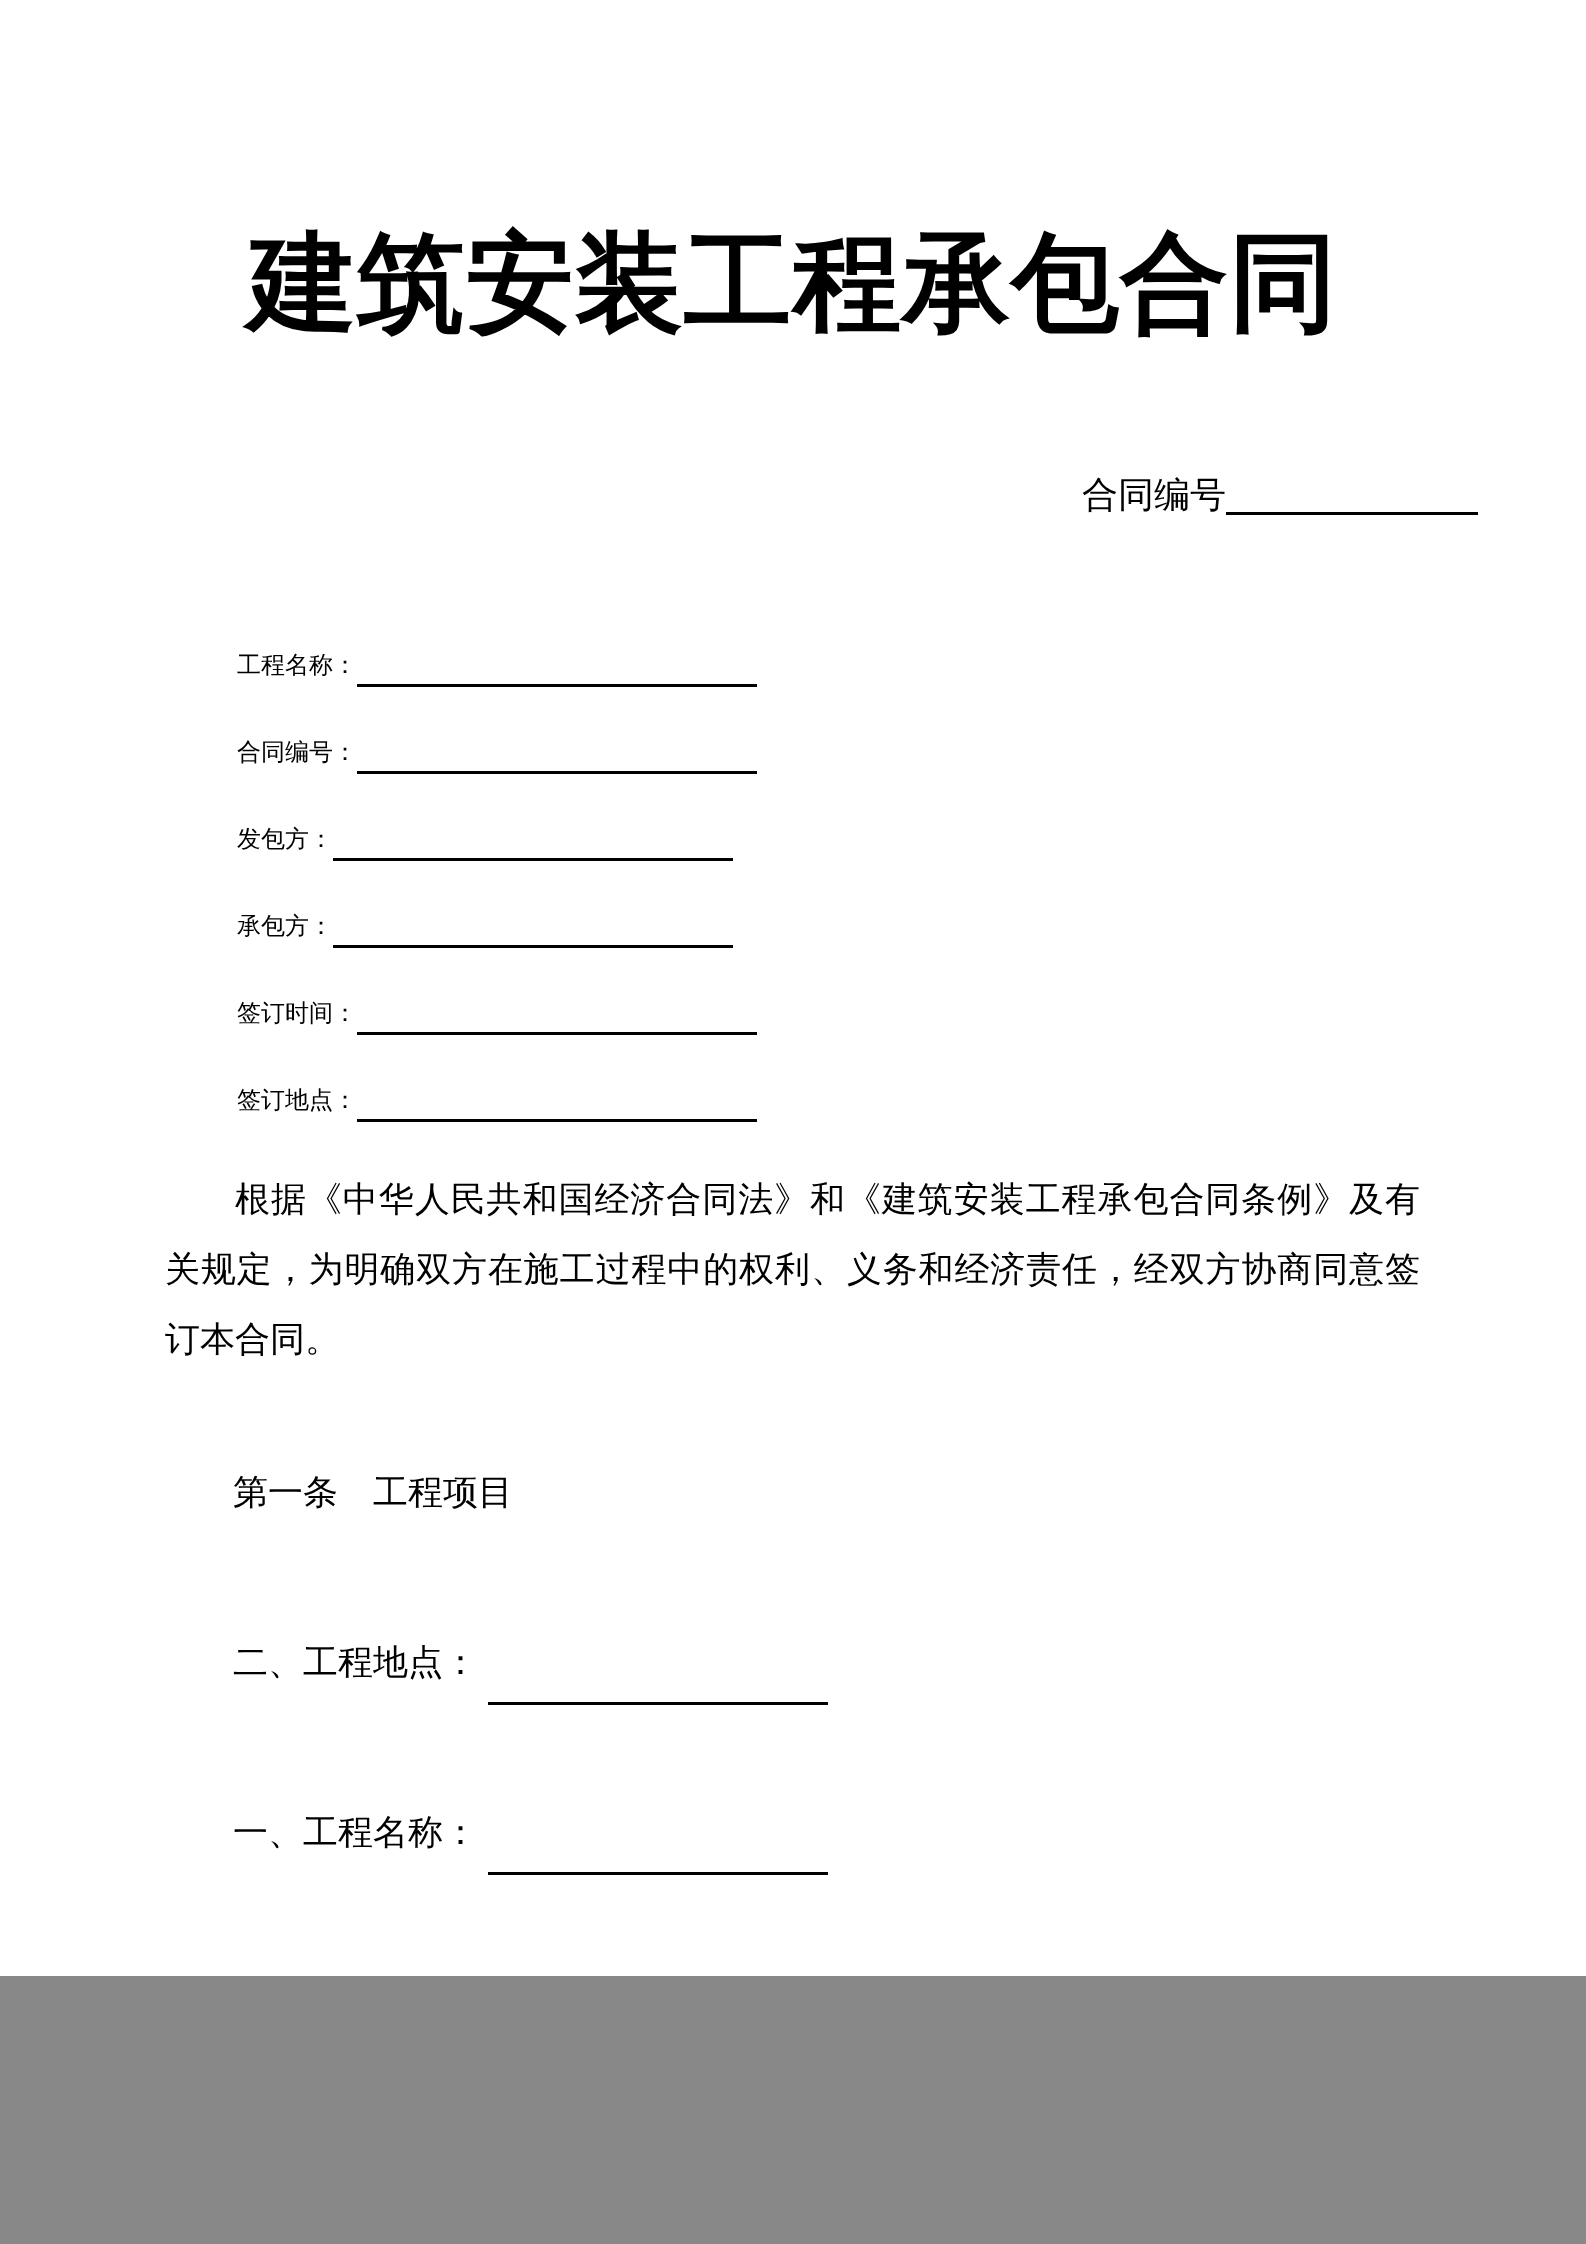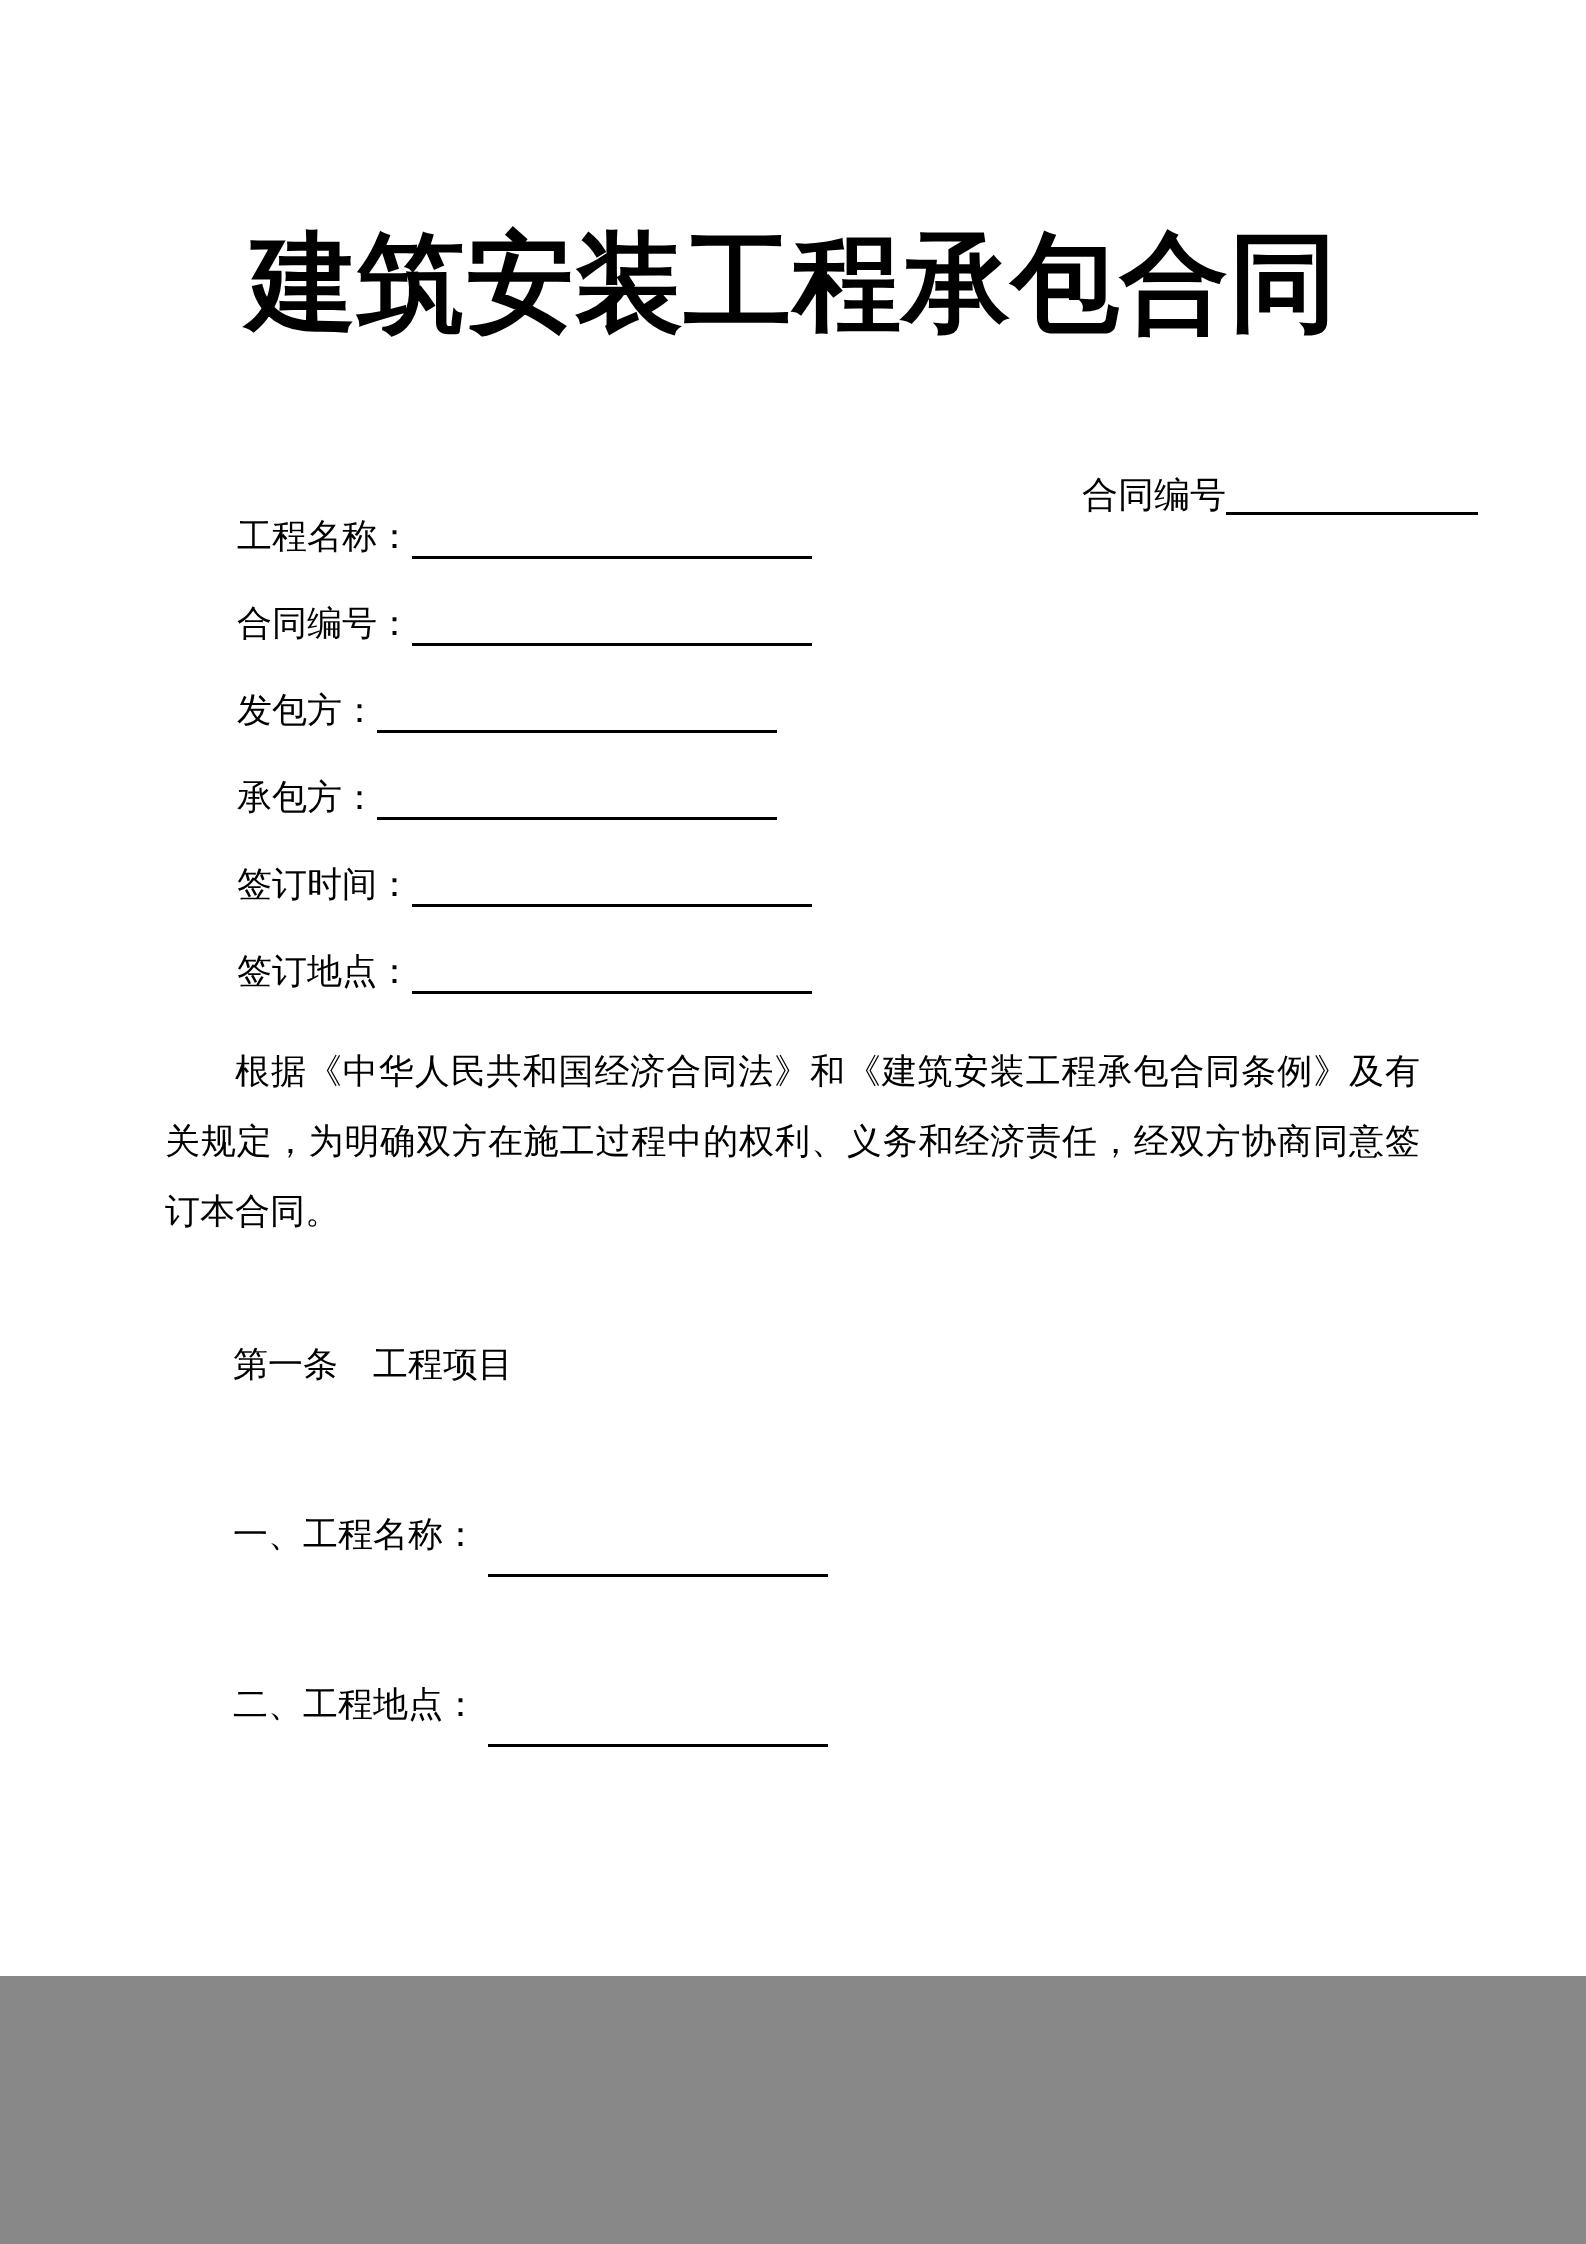--- a/index.html
+++ b/index.html
@@ -34,22 +34,23 @@
     border-bottom:3px solid #000;
     height:1.05em;
     vertical-align:bottom;
   }
   .w252{width:252px;}
   .w400{width:400px;}
   .w340{width:340px;}
   .w346{width:346px;}
   .w330{width:330px;}
   .cover-fields{
+    margin-top:128px;
     padding-left:237px;
-    font-size:35px;
+    font-size:24px;
   }
   .field-row{
     line-height:44px;
     margin-bottom:43px;
     white-space:nowrap;
   }
   .preamble{
     margin:35px 166px 0 165px;
     font-size:35px;
     line-height:70px;
@@ -101,21 +102,21 @@
     <div class="field-row">
       <span>签订地点：</span><span class="blank w400"></span>
     </div>
   </div>
 
   <p class="preamble">根据《中华人民共和国经济合同法》和《建筑安装工程承包合同条例》及有关规定，为明确双方在施工过程中的权利、义务和经济责任，经双方协商同意签订本合同。</p>
 
   <div class="section-heading">第一条　工程项目</div>
 
   <div class="item-row">
-    <span>一、工程名称：</span><span class="blank w340"></span>
+    <span>二、工程地点：</span><span class="blank w340"></span>
   </div>
 
   <div class="item-row">
-    <span>二、工程地点：</span><span class="blank w340"></span>
+    <span>一、工程名称：</span><span class="blank w340"></span>
   </div>
 
 
 </div>
 
 </body></html>

